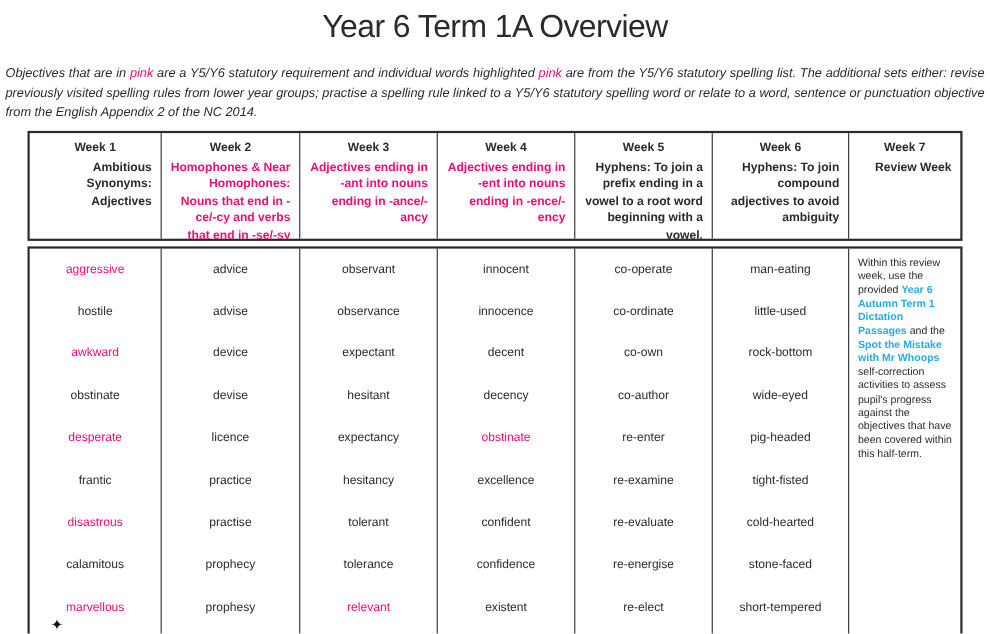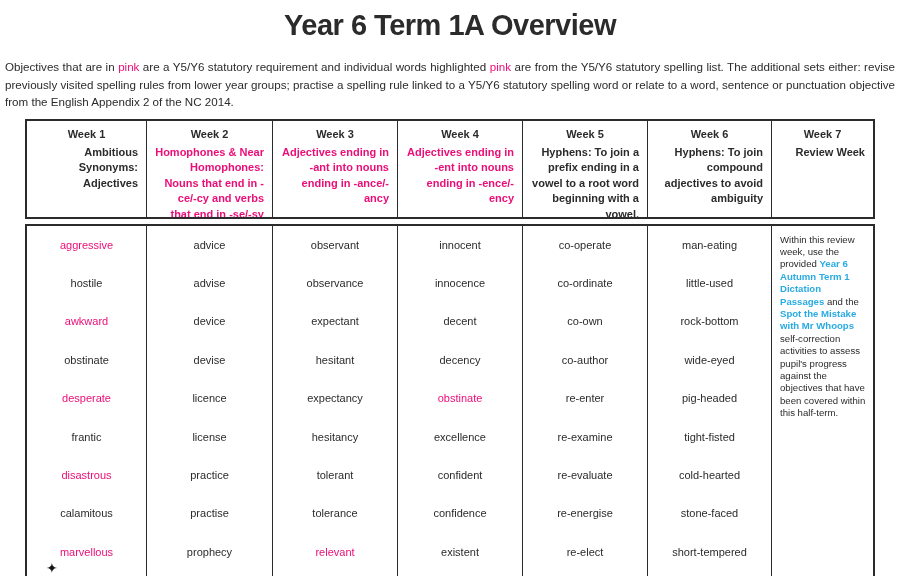--- a/index.html
+++ b/index.html
@@ -9,30 +9,31 @@
     background: #ffffff;
     font-family: "Liberation Sans", sans-serif;
     color: var(--text, #2b2b2b);
     position: relative;
     overflow: hidden;
   }
   .title {
     text-align: center;
     font-size: 29px;
     line-height: 34px;
-    font-weight: bold;
+    font-weight: normal;
     letter-spacing: -0.5px;
     margin: 8px 0 6px 0;
     color: var(--text, #2b2b2b);
   }
   .intro {
     margin: 16px 5px 8px 5px;
     font-size: 11.6px;
     line-height: 17.5px;
     text-align: justify;
+    font-style: italic;
   }
   .seg-plain { color: var(--text, #2b2b2b); }
   .seg-pink  { color: var(--pink, #ec0e78); }
   .seg-blue  { color: var(--blue, #29abe2); font-weight: bold; }
 
   .table-wrap { margin: 0 25px; }
   .grid {
     display: grid;
     grid-template-columns: 119px 126px 125px 125px 125px 124px auto;
   }
@@ -151,21 +152,20 @@
           <div class="word">spectacular</div>
         </div>
     </div>
     <div class="cell">
       <div class="words">
           <div class="word">advice</div>
           <div class="word">advise</div>
           <div class="word">device</div>
           <div class="word">devise</div>
           <div class="word">licence</div>
-          <div class="word">license</div>
           <div class="word">practice</div>
           <div class="word">practise</div>
           <div class="word">prophecy</div>
           <div class="word">prophesy</div>
         </div>
     </div>
     <div class="cell">
       <div class="words">
           <div class="word">observant</div>
           <div class="word">observance</div>

